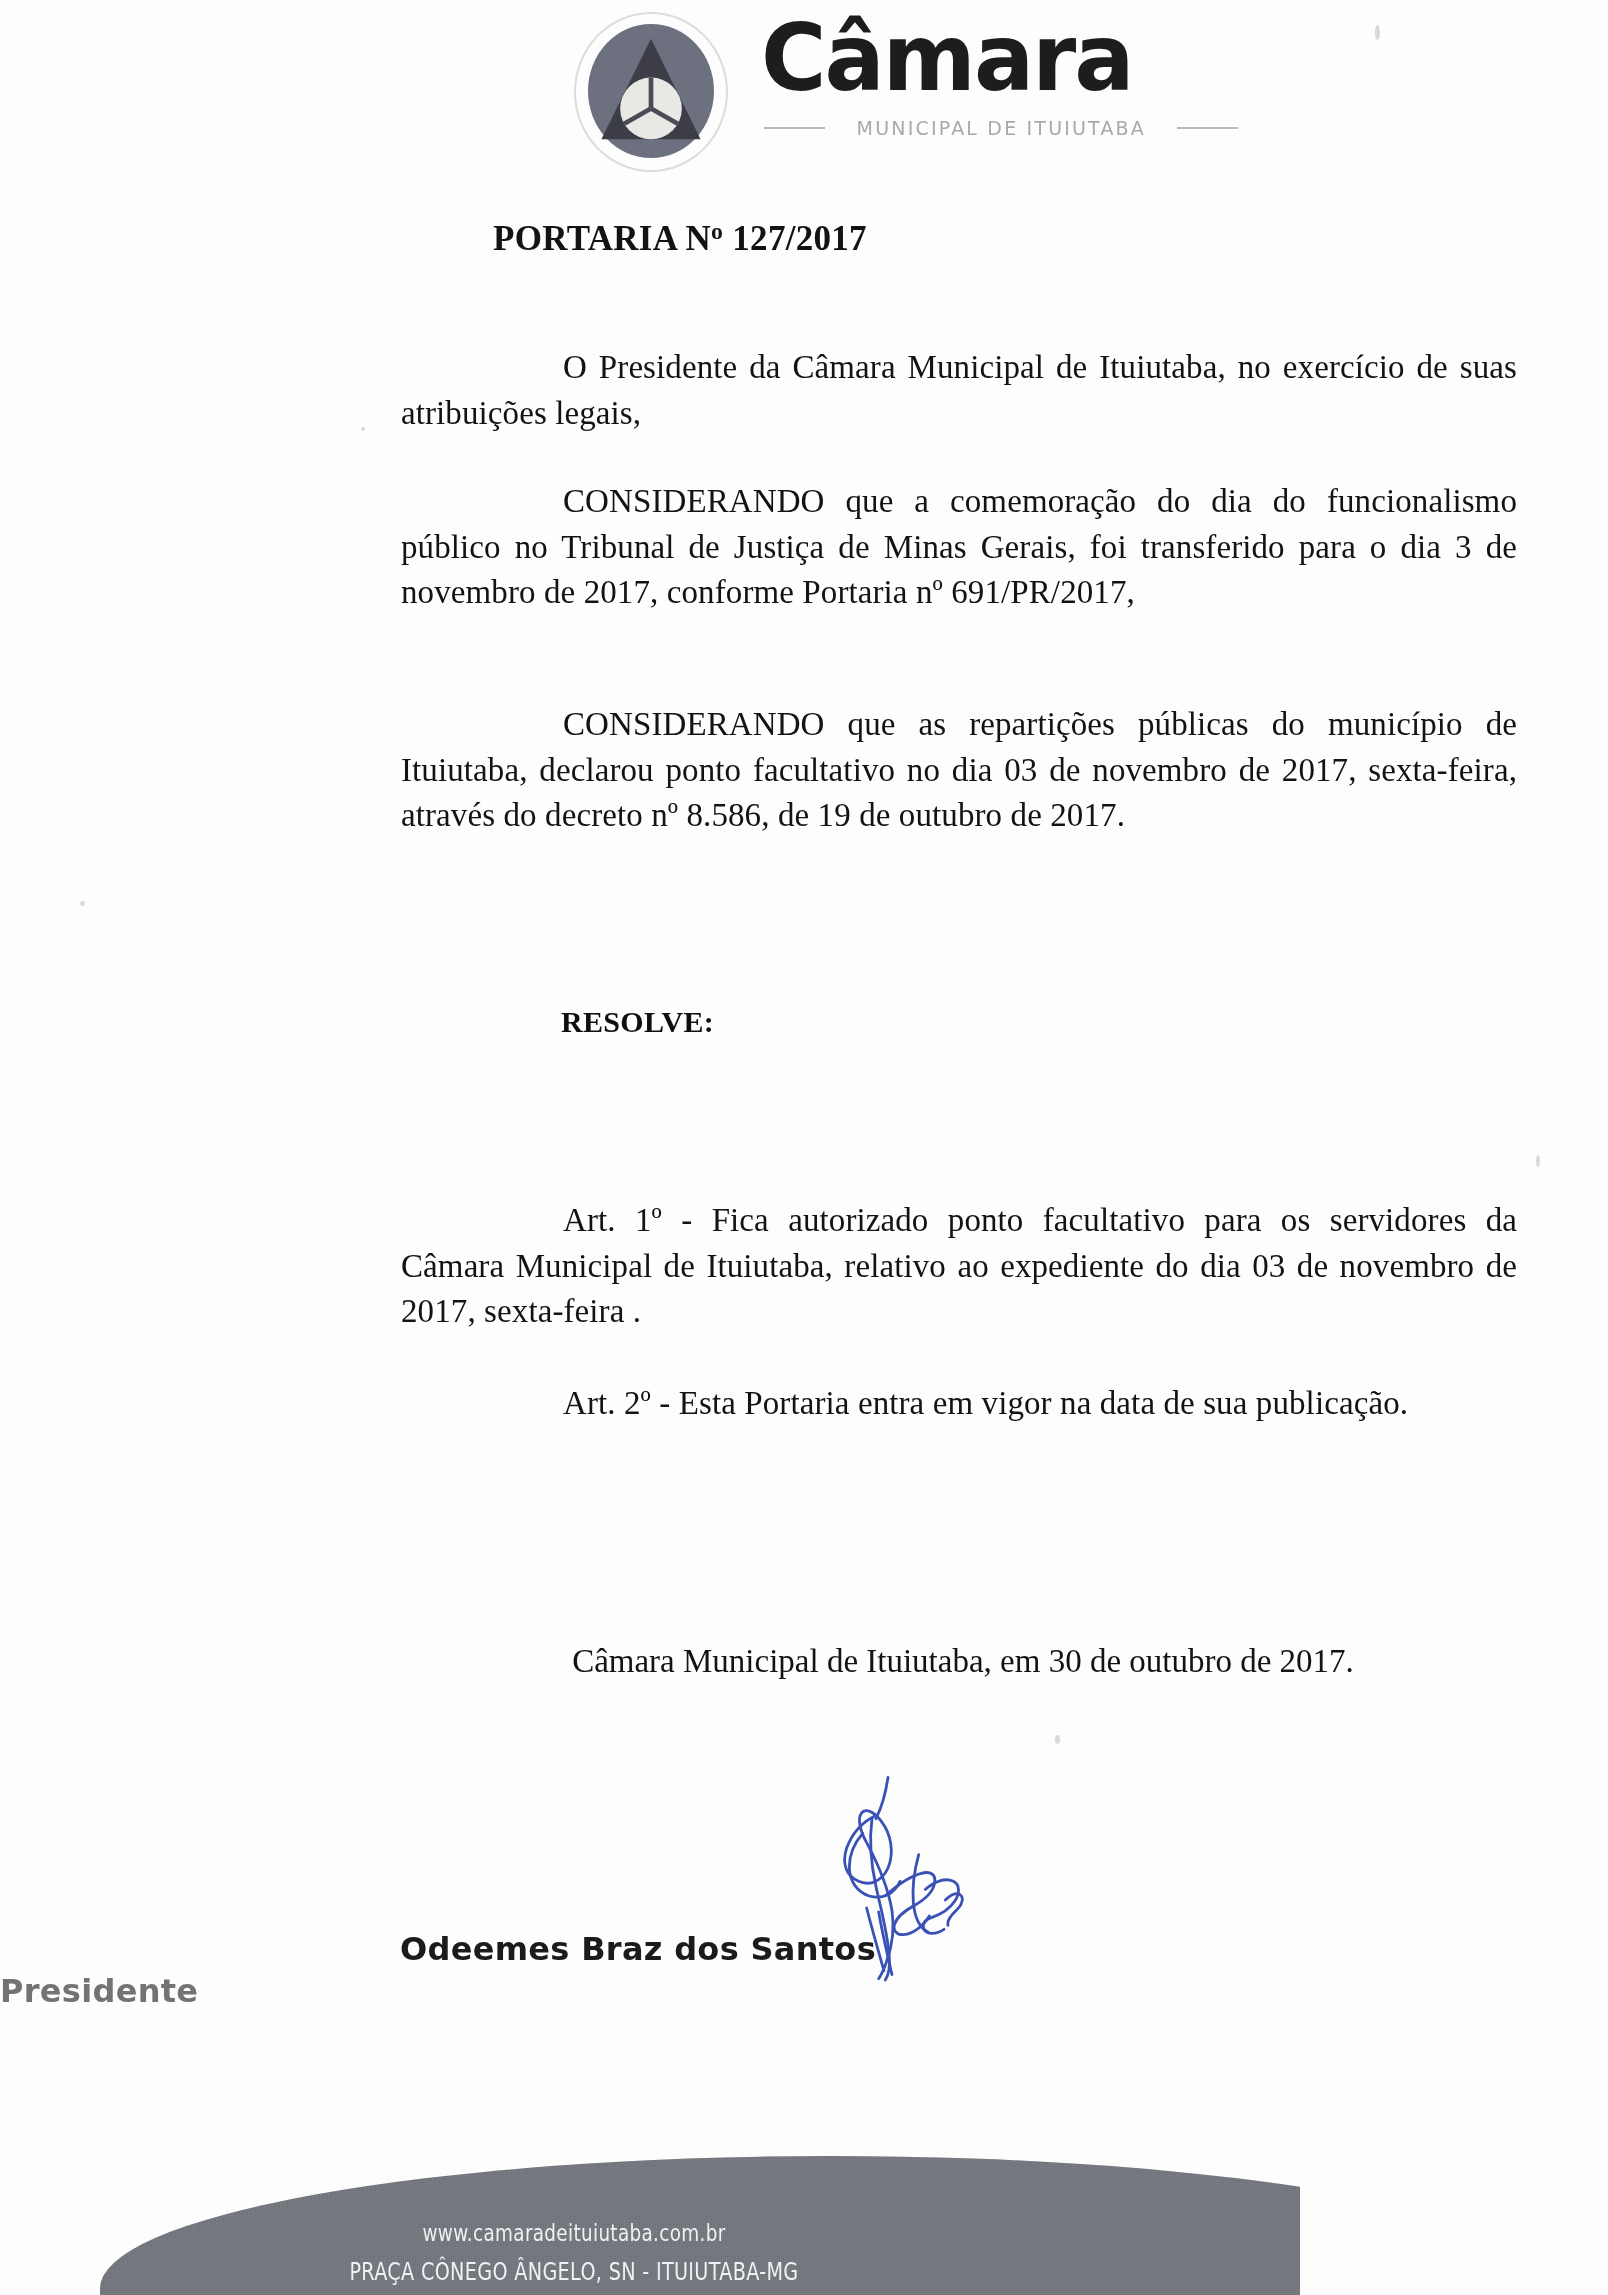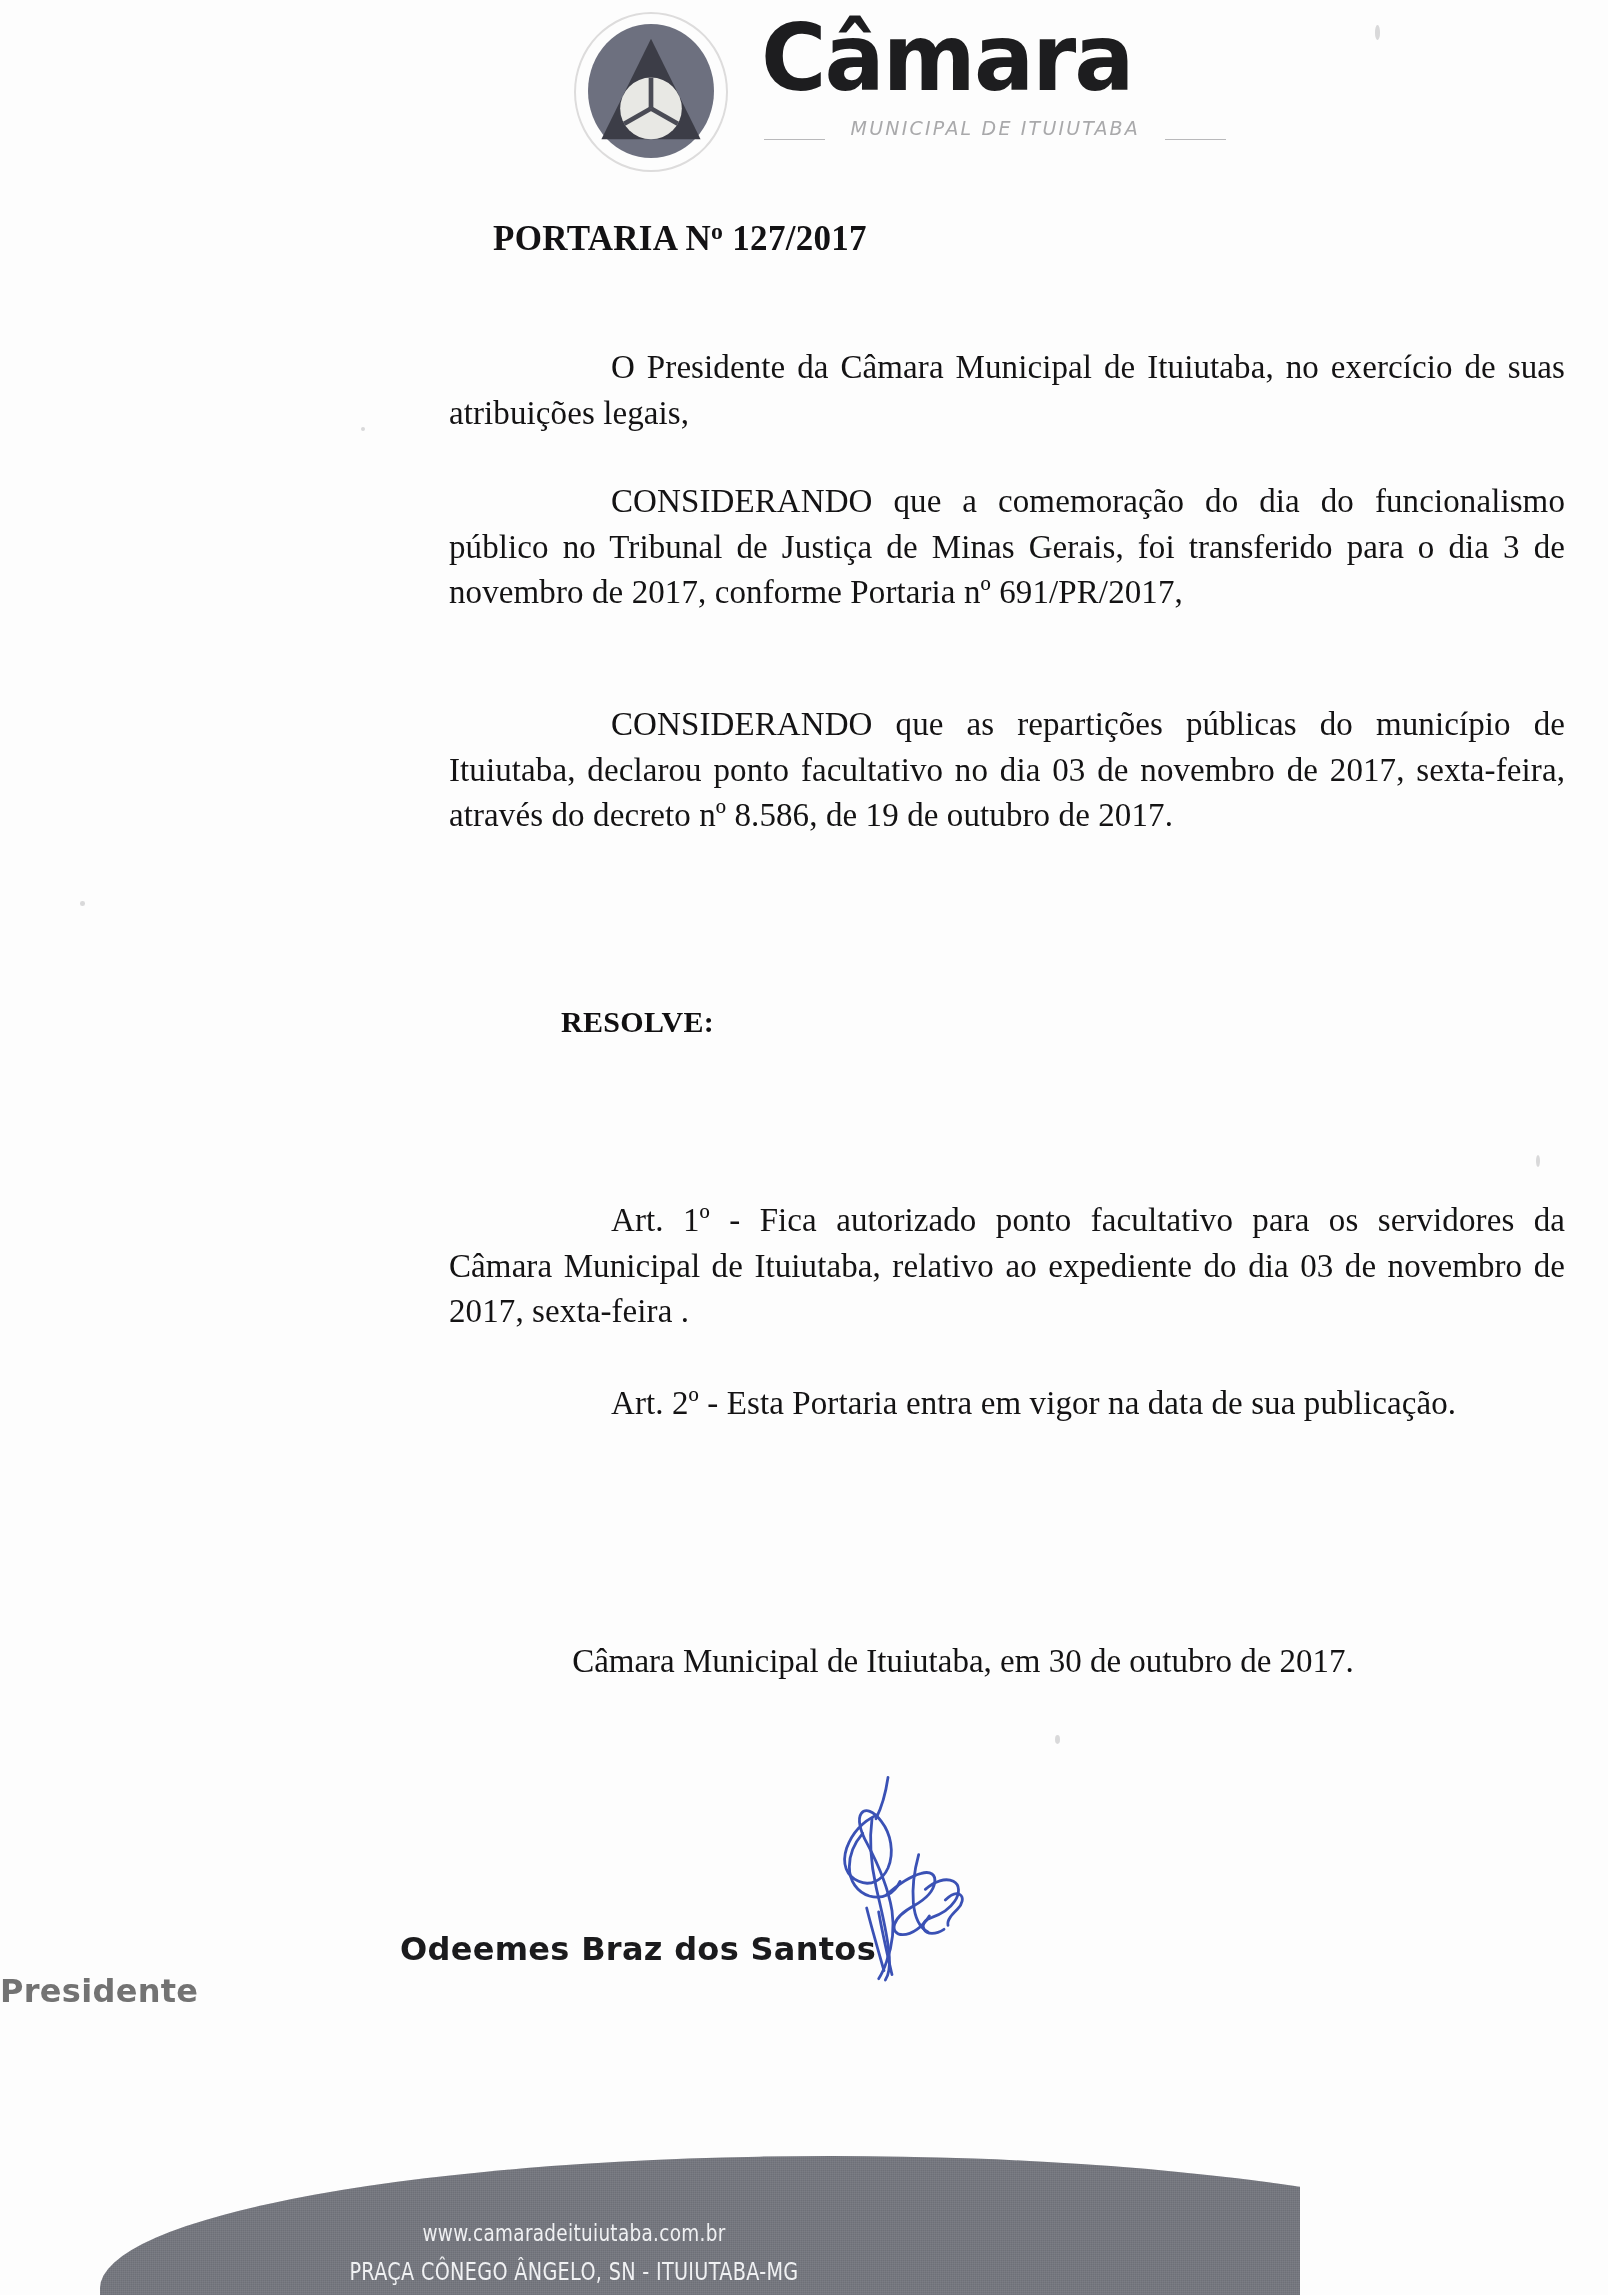--- a/index.html
+++ b/index.html
@@ -74,24 +74,23 @@
     font-size: 92px;
     line-height: 1;
     letter-spacing: -2px;
     color: #1d1d1f;
     transform: scaleX(0.97);
     transform-origin: left center;
   }
   .wordmark .sub {
     margin-top: 10.7px;
     display: flex;
-    align-items: flex-end;
-    gap: 18px;
+    align-items: center;
+    gap: 24px;
     padding-left: 2.7px;
-    font-style: italic;
   }
   .wordmark .sub .rule {
     display: block;
     height: 1.3px;
     background: #b9b9bb;
   }
   .wordmark .sub .rule.left  { width: 61px; }
   .wordmark .sub .rule.right { width: 61px; }
   .wordmark .sub .subtext {
     font-family: "DejaVu Sans", "Liberation Sans", sans-serif;
@@ -119,21 +118,21 @@
   p.para {
     margin: 0;
     text-align: justify;
     text-justify: inter-word;
     font-size: 33px;
     line-height: 1.38;
     letter-spacing: 0.1px;
     color: #141314;
   }
   p.para.indent { text-indent: 162px; }
-  p.para.last-line-left { text-align-last: left; margin-left: 48px; }
+  p.para.last-line-left { text-align-last: left; }
 
   .p1 { position: absolute; top: 345px;  left: 401px; width: 1116px; }
   .p2 { position: absolute; top: 479px;  left: 401px; width: 1116px; }
   .p3 { position: absolute; top: 702px; left: 401px; width: 1116px; }
   .resolve {
     position: absolute;
     top: 1005px;
     left: 401px;
     width: 1116px;
     font-weight: bold;

